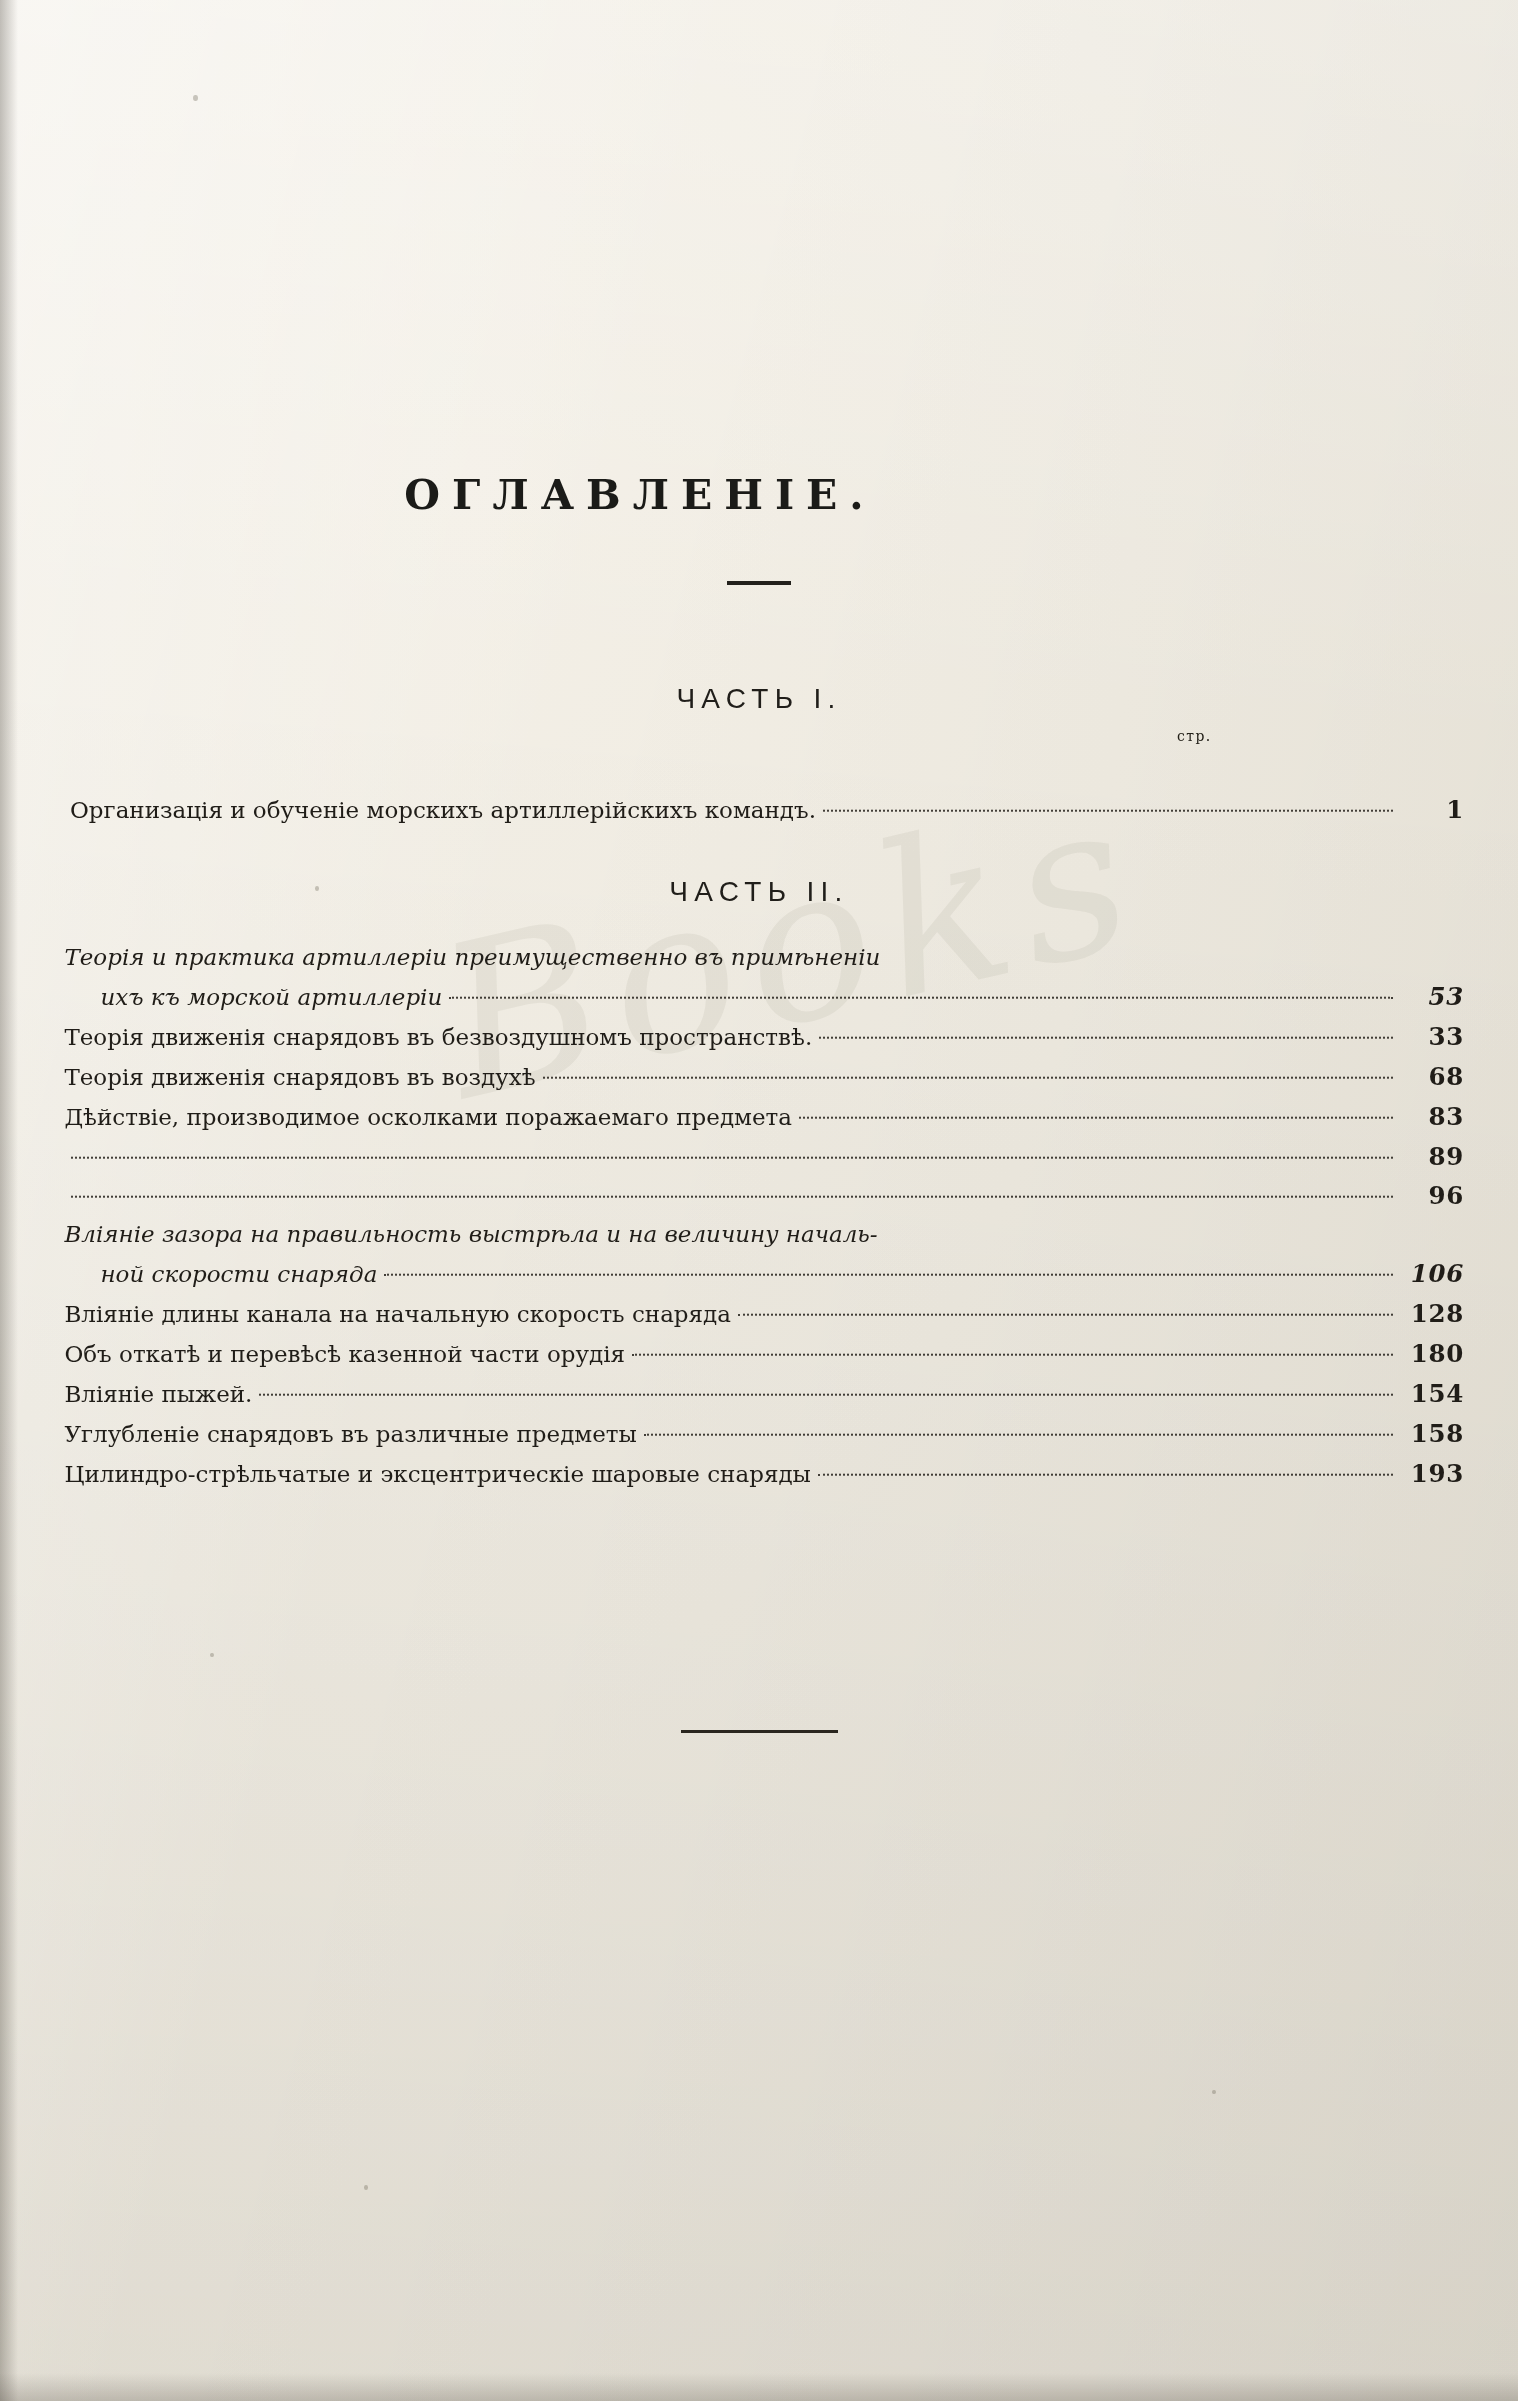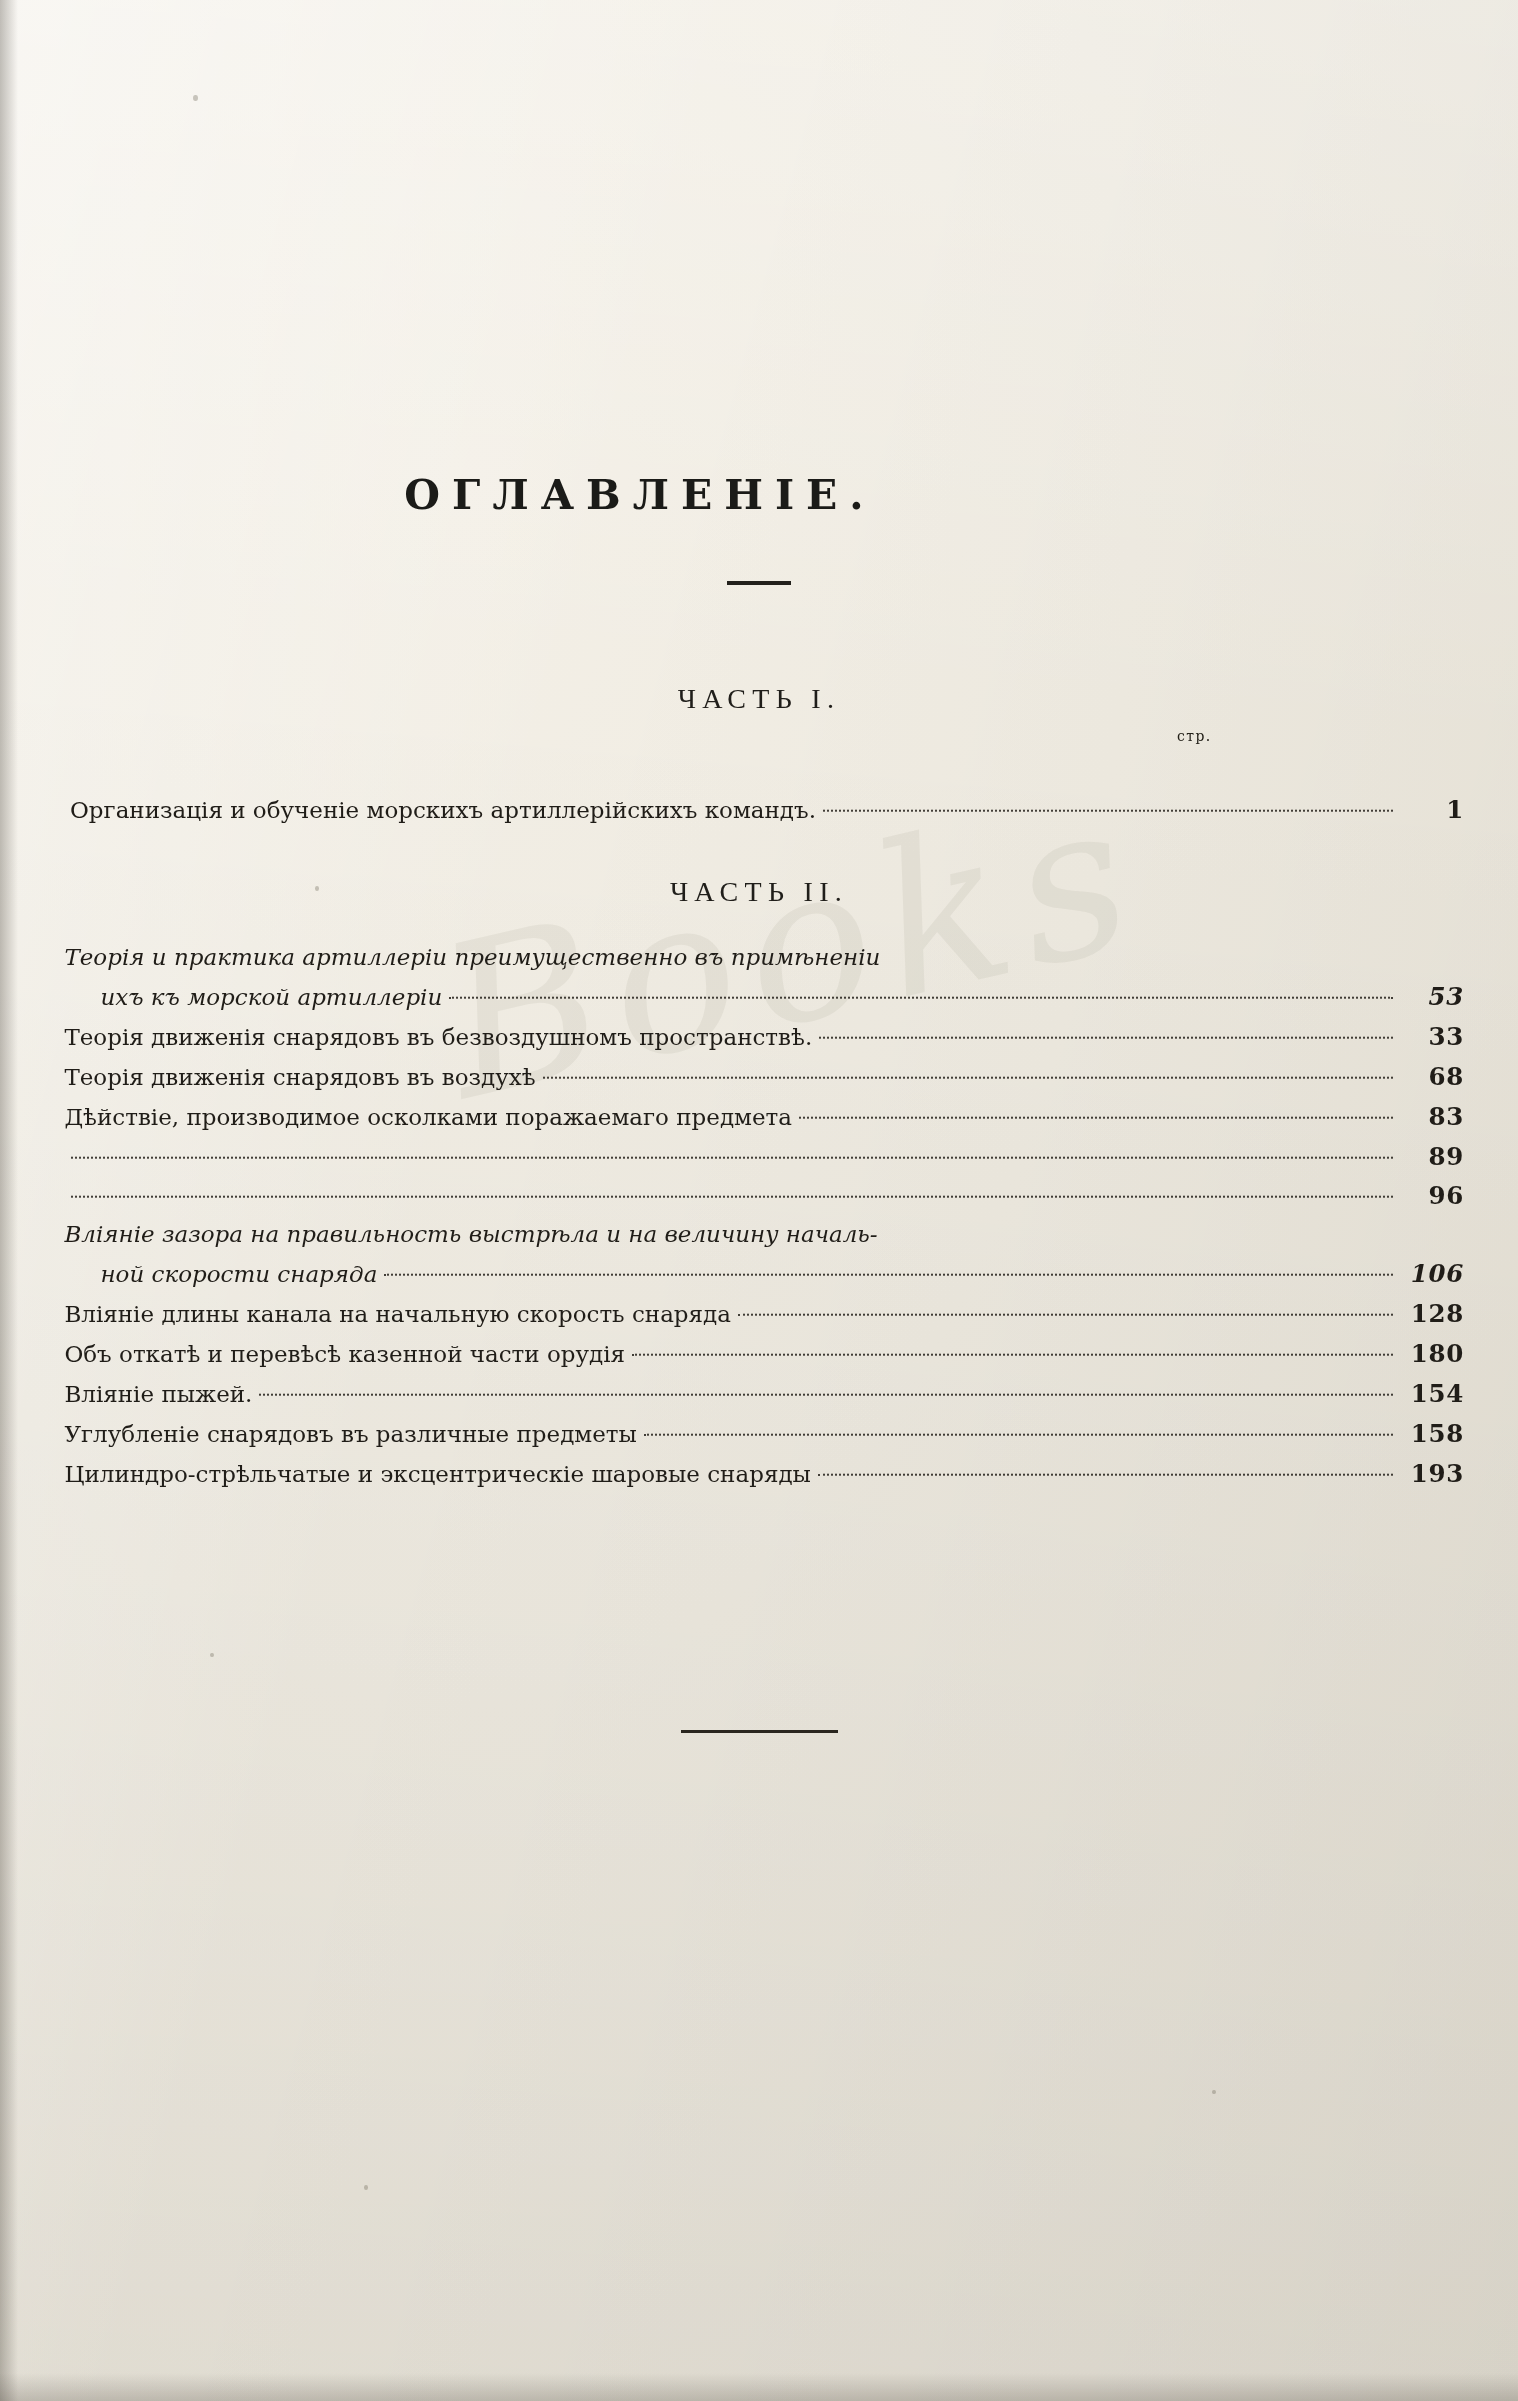--- a/index.html
+++ b/index.html
@@ -76,21 +76,21 @@
     width: 64px;
     height: 3.5px;
     background: #23211c;
   }
 
   .part-heading {
     position: absolute;
     left: 0;
     width: 1518px;
     text-align: center;
-    font-family: Liberation Serif, serif;
+    font-family: Liberation Sans, sans-serif;
     font-size: 28px;
     letter-spacing: 6.3px;
     color: #201e1a;
   }
   #part1-heading { top: 683px; }
   #part2-heading { top: 856px; margin-top: 20px; }
 
   .stp-label {
     position: absolute;
     top: 728px;

